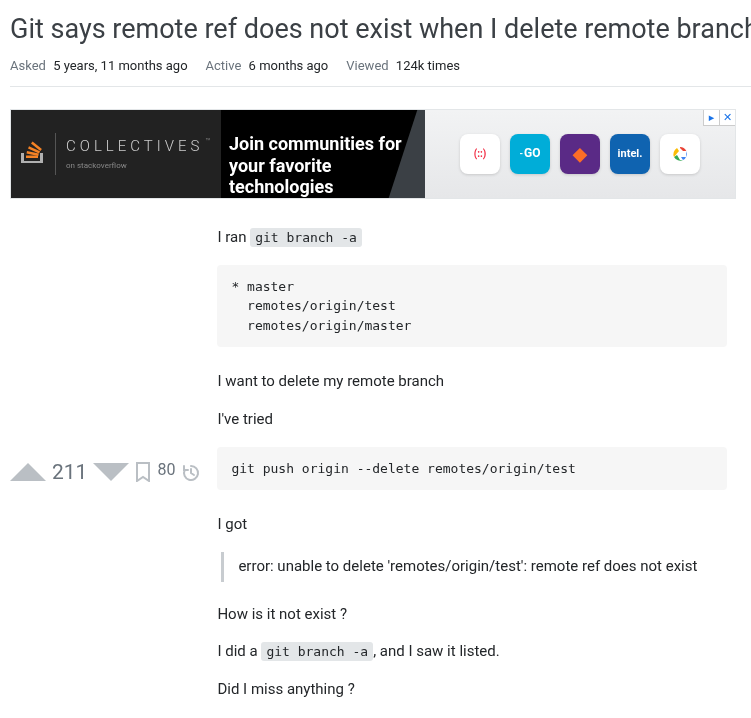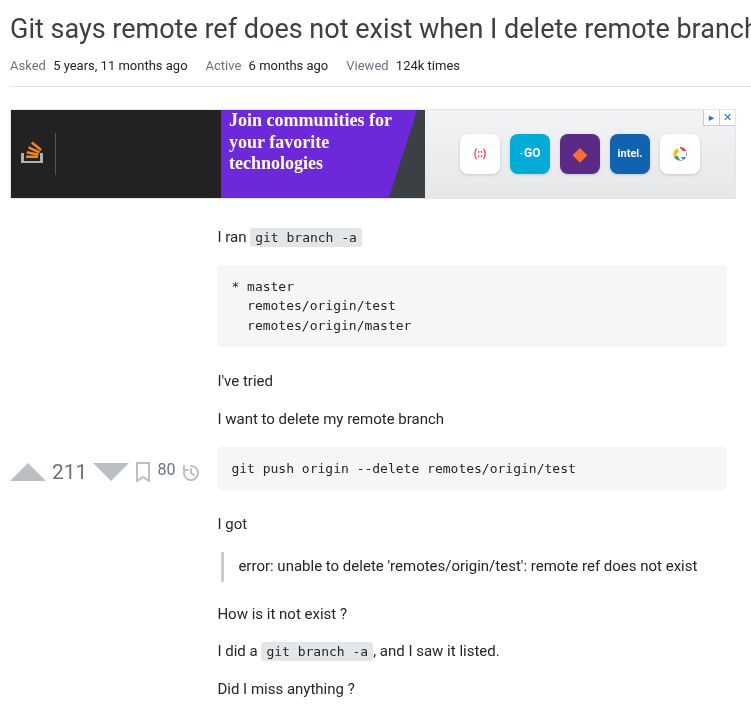--- a/index.html
+++ b/index.html
@@ -48,25 +48,24 @@
     align-items: center;
     gap: 10px;
     padding: 0 10px;
   }
   .ad-slash { color: #f48225; font-size: 24px; font-weight: 700; }
   .ad-bar { width:1px; height:42px; background: #555; }
   .ad-brand-line1 { color:#ccc; font-size:15px; letter-spacing:4px; font-weight:300;}
   .ad-brand-line2 { color:#888; font-size:8px; margin-top:2px;}
   .ad-mid {
     flex: 1;
-    background: #6d28d9;
+    background: #000000;
     display:flex;
-    align-items:flex-start;
+    align-items:flex-end;
     position:relative;
-    font-family:Liberation Serif, serif;
   }
   .ad-mid::after{
     content:"";
     position:absolute;
     right:-22px; top:0; bottom:0;
     width:44px;
     background:#3b4045;
     transform: skewX(-18deg);
   }
   .ad-text {
@@ -175,20 +174,27 @@
       <span class="ad-slash">
         <svg width="24" height="28" viewBox="0 0 24 28">
           <path d="M19 18v8H3v-8H0v11h22V18z" fill="#b0b0b0"></path>
           <path d="M5 23h12v-2.5H5z" fill="#f48225"></path>
           <path d="M5.5 18.5l11.8 2.5.5-2.4-11.8-2.5z" fill="#f48225"></path>
           <path d="M7 13.5l11 5 1-2.3-11-5z" fill="#f48225"></path>
           <path d="M10 8.5l9.3 7.5 1.6-1.9L11.6 6.6z" fill="#f48225"></path>
         </svg>
       </span>
       <div class="ad-bar"></div>
+      <div>
+        <div style="display:flex; align-items:flex-start; gap:2px;">
+          <div class="ad-brand-line1">COLLECTIVES</div>
+          <div style="color:#777; font-size:8px;">™</div>
+        </div>
+        <div class="ad-brand-line2">on stackoverflow</div>
+      </div>
     </div>
     <div class="ad-mid">
       <div class="ad-text">Join communities for your favorite technologies</div>
     </div>
     <div class="ad-right">
       <div class="chip" style="background:#fff;color:#f22f46;font-size:10px;">(::)</div>
       <div class="chip" style="background:#00add8;">
         <span style="font-size:9px;margin-right:1px;">-</span>
           <span>GO</span>
       </div>
@@ -225,22 +231,22 @@
       </div>
     </div>
 
     <div class="body-col">
       <p>
         <span>I ran </span><code class="inline">git branch -a</code>
       </p>
       <pre class="block">* master
   remotes/origin/test
   remotes/origin/master</pre>
+      <p>I want to delete my remote branch</p>
       <p>I've tried</p>
-      <p>I want to delete my remote branch</p>
       <pre class="block">git push origin --delete remotes/origin/test</pre>
       <p>I got</p>
       <blockquote>
         <span>error: unable to delete 'remotes/origin/test': remote ref does not exist</span>
       </blockquote>
       <p>How is it not exist ?</p>
       <p>
         <span>I did a </span><code class="inline">git branch -a</code><span>, and I saw it listed.</span>
       </p>
       <p>Did I miss anything ?</p>

